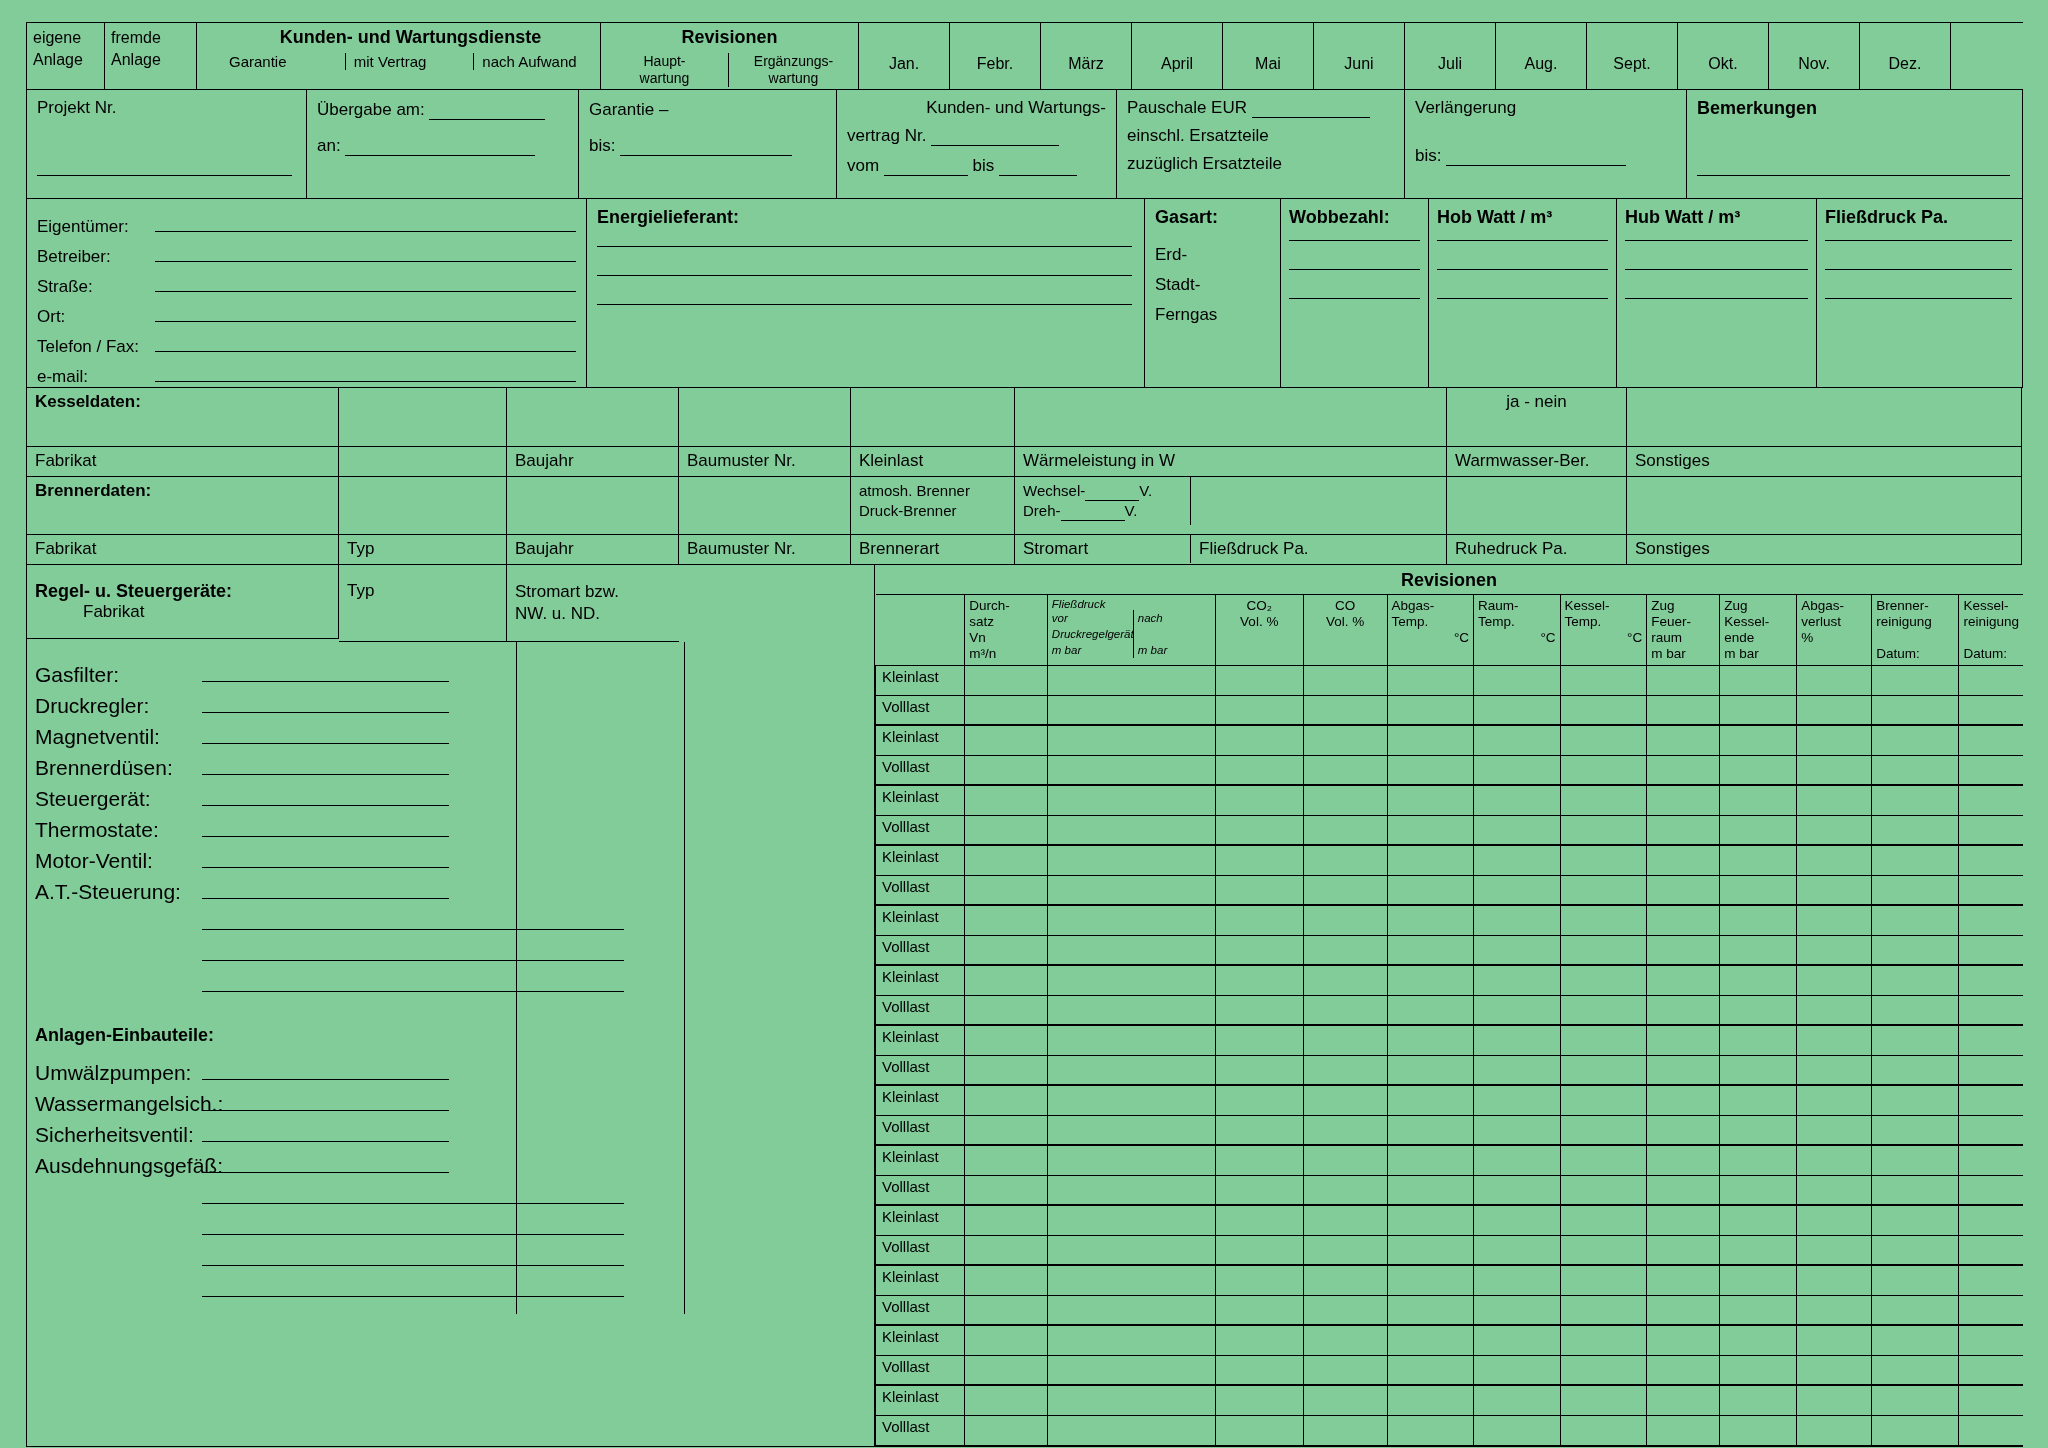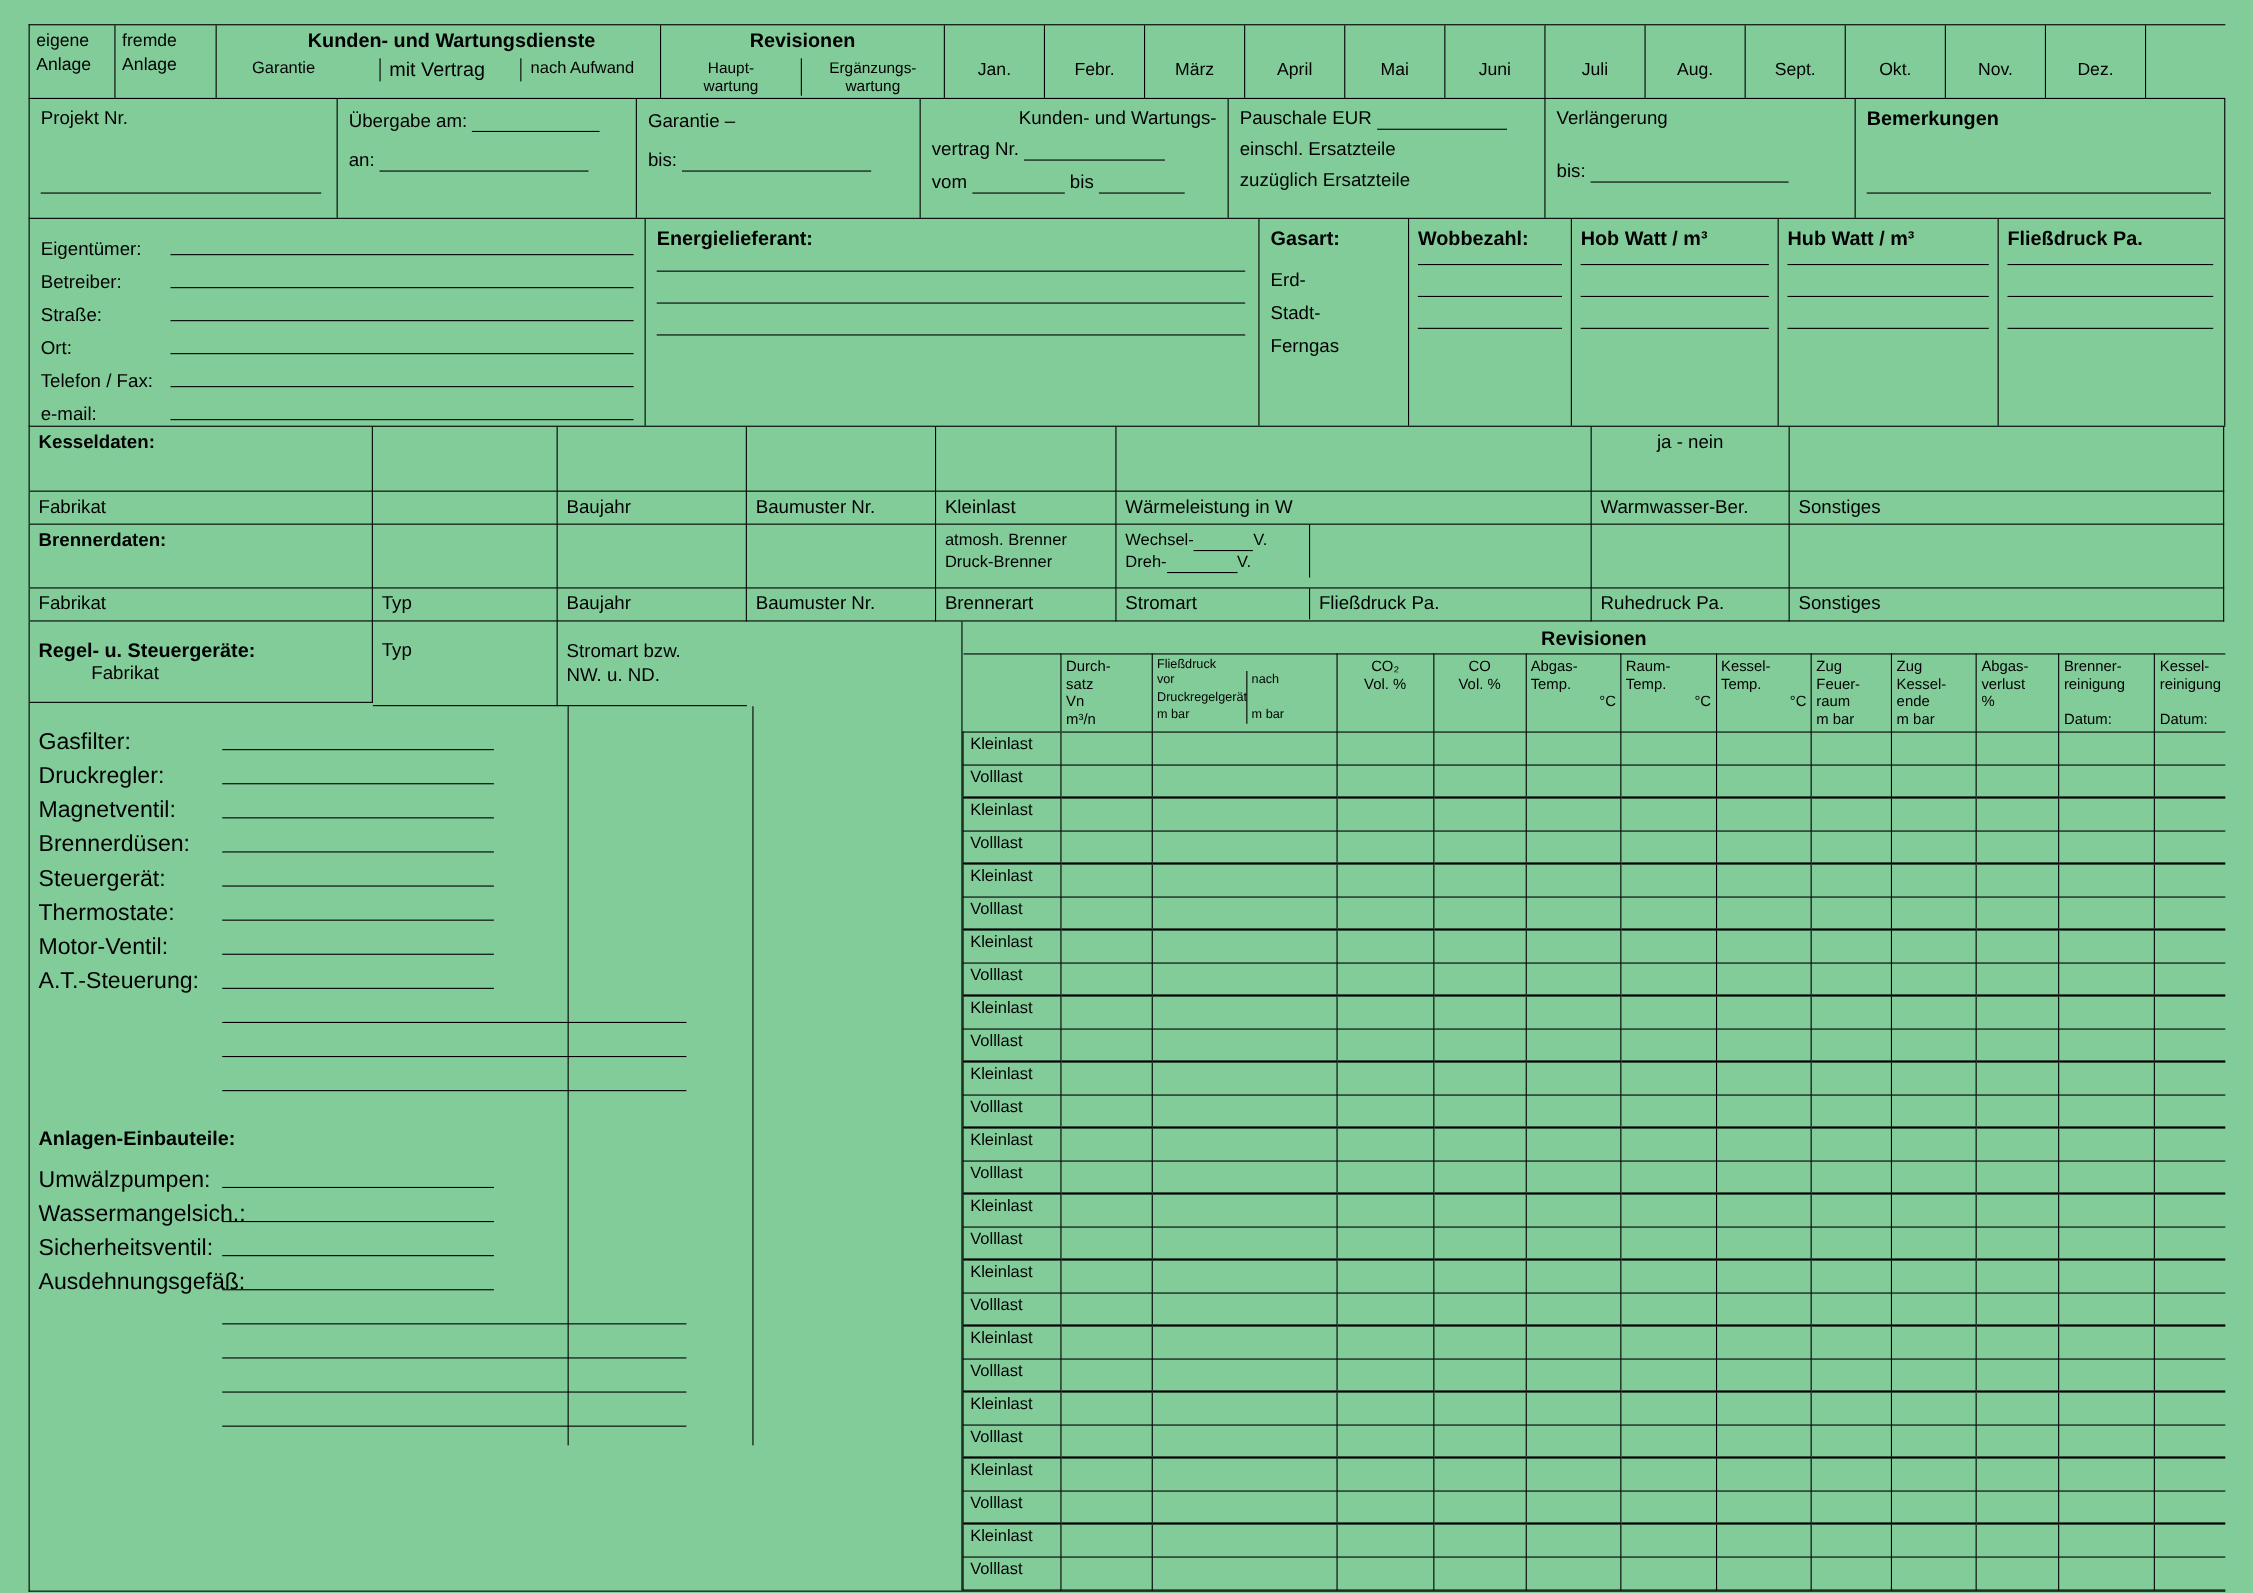--- a/index.html
+++ b/index.html
@@ -85,21 +85,21 @@
         <div class="two">Anlage</div>
       </div>
       <div style="width:92px">
         <div class="two">fremde</div>
         <div class="two">Anlage</div>
       </div>
       <div style="width:380px;padding:0 !important;margin-left:24px;">
         <div class="grpttl" style="padding:4px 0 5px 0;">Kunden- und Wartungsdienste</div>
         <div style="display:flex;">
           <div style="width:124px;padding-left:8px;font-size:15px;">Garantie</div>
-          <div style="width:128px;padding-left:8px;font-size:18px;border-left:1px solid #000;">mit Vertrag</div>
+          <div style="width:128px;padding-left:8px;font-size:15px;border-left:1px solid #000;">mit Vertrag</div>
           <div style="width:126px;padding-left:8px;font-size:15px;border-left:1px solid #000;">nach Aufwand</div>
         </div>
       </div>
       <div style="width:258px;padding:0 !important;">
         <div class="grpttl" style="padding:4px 0 5px 0;">Revisionen</div>
         <div style="display:flex;">
           <div style="width:128px;text-align:center;font-size:14px;line-height:17px;">
             <div>Haupt-</div>
             <div>wartung</div>
           </div>
@@ -460,21 +460,21 @@
         <table class="revtab">
           <tbody>
               <tr>
             <td style="width:90px;border-top:1px solid #000;border-left:none;border-bottom:none;"></td>
             <td style="width:84px;line-height:16px;" class="tiny">
               <div>Durch-</div>
               <div>satz</div>
               <div>Vn</div>
               <div>m³/n</div>
             </td>
-            <td style="width:170px;padding:0;">
+            <td style="width:170px;padding:0;font-style:italic;">
               <div class="tiny" style="padding:3px 4px 0 4px;">Fließdruck</div>
               <div style="display:flex;">
                 <div class="tiny" style="width:85px;box-sizing:border-box;padding:0 4px;line-height:16px;">
                   <div>vor</div>
                   <div>Druckregelgerät</div>
                   <div>m bar</div>
                 </div>
                 <div class="tiny" style="flex:1;box-sizing:border-box;padding:0 4px;line-height:16px;border-left:1px solid #000;">
                   <div>nach</div>
                   <div>&nbsp;</div>

